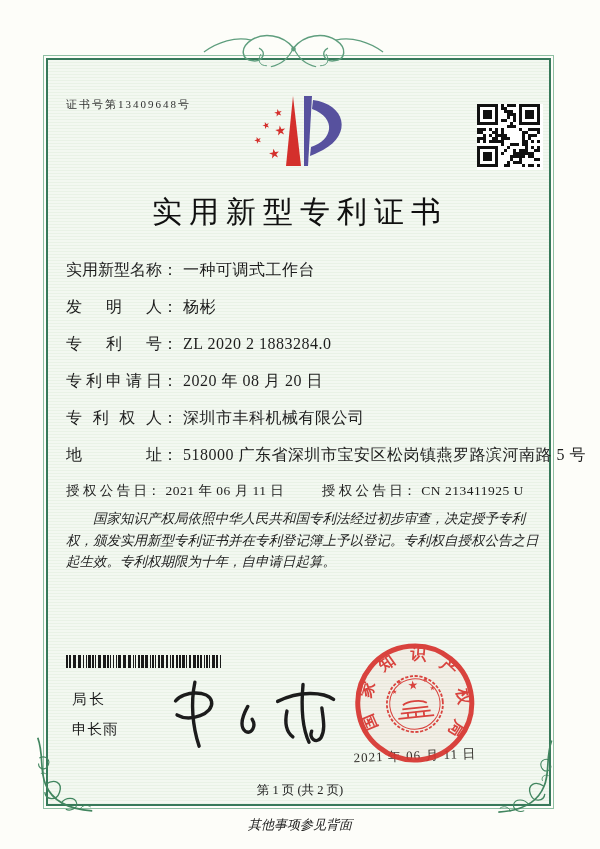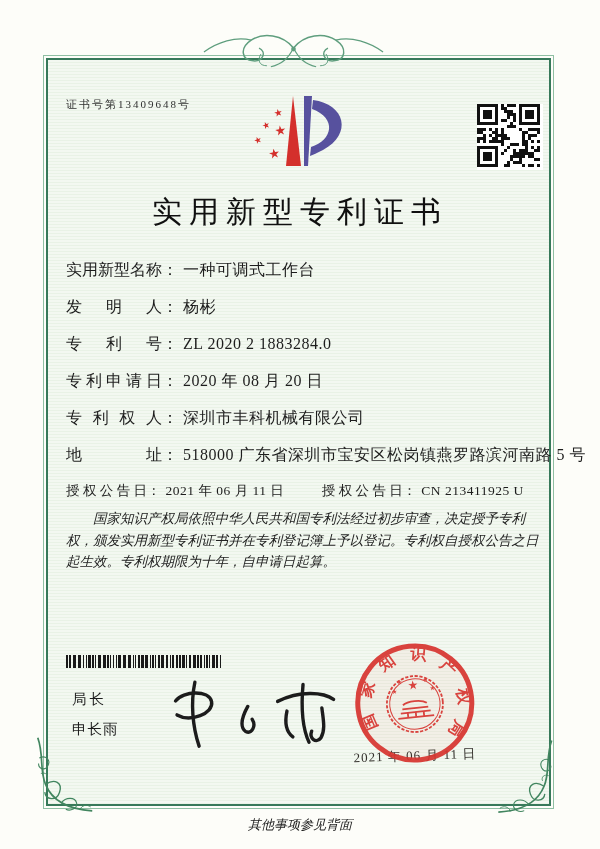--- a/index.html
+++ b/index.html
@@ -363,15 +363,16 @@
     </g>
     <g stroke="#d7342f" stroke-width="1.8" fill="none">
       <path d="M53,64 C58,60 72,60 77,64"></path>
       <path d="M52,68 H78"></path>
       <path d="M50,72 H80"></path>
       <path d="M47,77 H83"></path>
       <path d="M57,72 V77 M65,72 V77 M73,72 V77"></path>
     </g>
   </svg>
 
+  <div class="page-num">第 1 页 (共 2 页)</div>
   <div class="back-note">其他事项参见背面</div>
 
 </div>
 
 </body></html>

